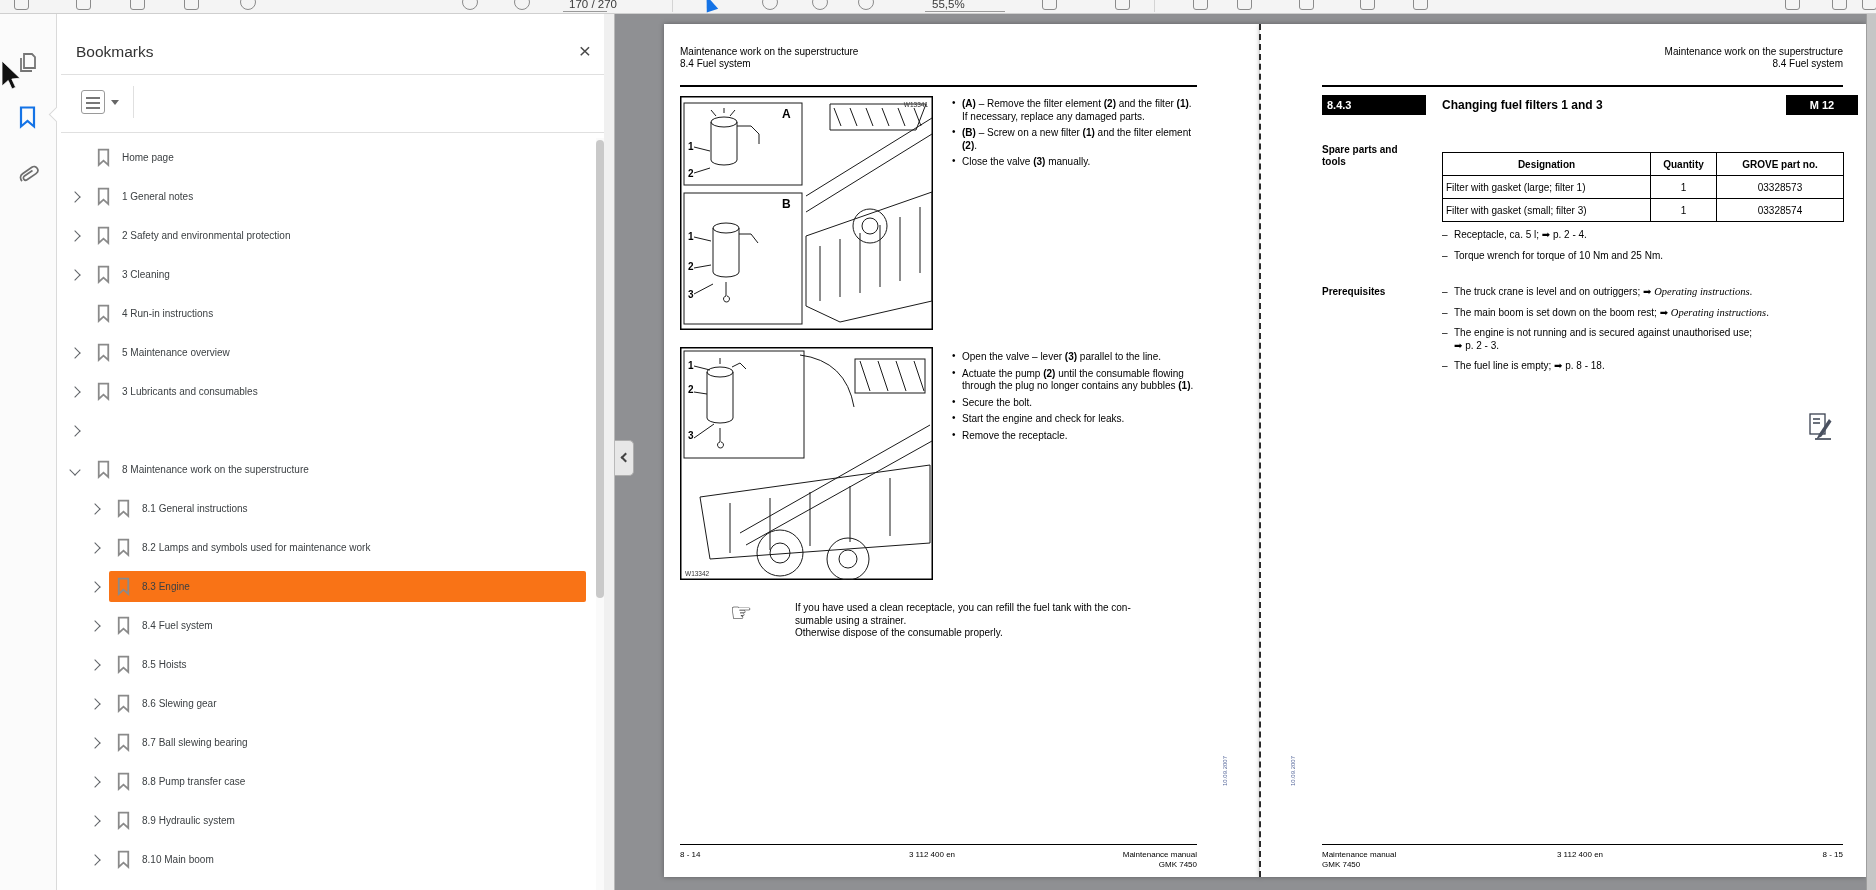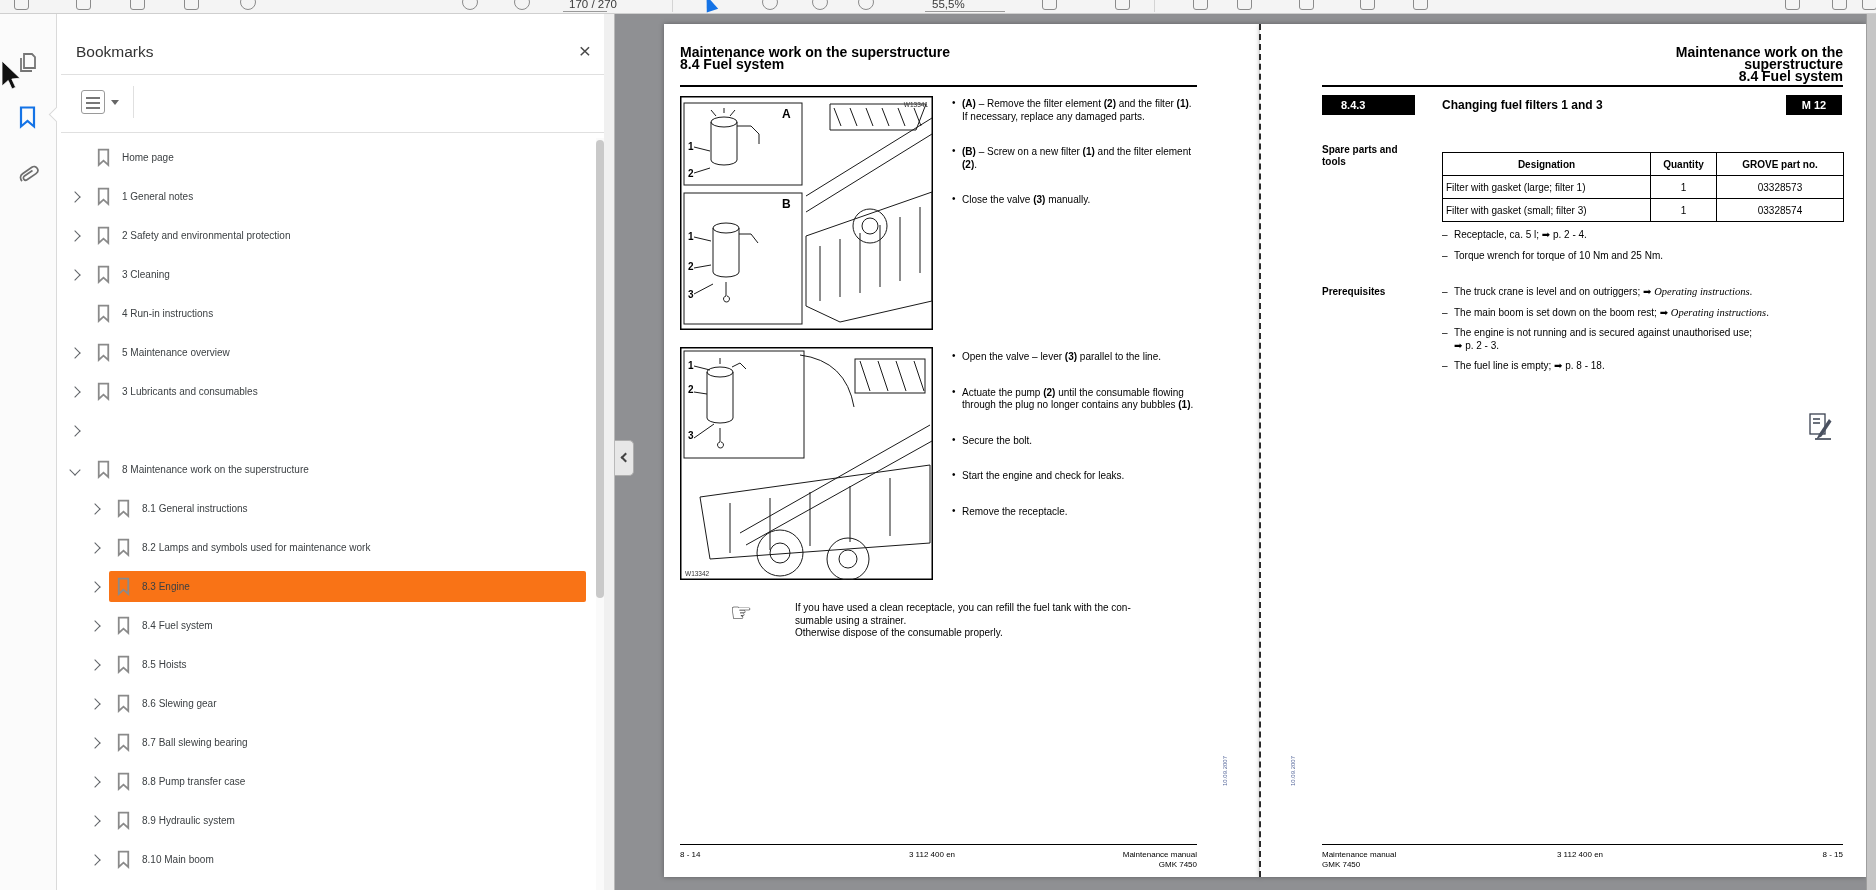--- a/index.html
+++ b/index.html
@@ -61,25 +61,25 @@
 
   
   .docarea{position:absolute;left:615px;top:14px;width:1261px;height:876px;background:#8f9093}
   .pg{position:absolute;top:24px;height:853px;background:#fff;box-shadow:0 0 5px rgba(0,0,0,.35)}
   .pg-left{left:664px;width:596px}
   .pg-right{left:1260px;width:606px}
   .fold{position:absolute;left:1259px;top:24px;height:853px;width:0;border-left:2px dashed #2b2b2b;z-index:2}
   .doc-sb{position:absolute;left:1866px;top:14px;width:10px;height:876px;background:#c6c6c6;border-left:1px solid #9e9e9e;z-index:5;cursor:pointer}
 
   
-  .doc-hdr{position:absolute;font-size:14px;font-weight:bold;line-height:12px;color:#000;white-space:pre-line}
+  .doc-hdr{position:absolute;font-size:10px;font-weight:normal;line-height:12px;color:#000;white-space:pre-line}
   .hdr-right{text-align:right}
   .rule{position:absolute;background:#000;height:1.5px}
   .rule-thin{height:1px}
-  .bullets{position:absolute;display:flex;flex-direction:column;gap:23px}
+  .bullets{position:absolute;display:flex;flex-direction:column;gap:4px}
   .bullet{font-size:10px;line-height:12.5px;color:#000;padding-left:11px;position:relative}
   .bullet::before{content:"•";position:absolute;left:1px;top:-1px}
   .dash-list{position:absolute;display:flex;flex-direction:column;gap:8px}
   .dash{font-size:10px;line-height:12.5px;color:#000;padding-left:12px;position:relative}
   .dash::before{content:"–";position:absolute;left:0;top:0}
   .dash i,.note-text i{font-family:"Liberation Serif",serif;font-size:10.5px}
   .note-hand{position:absolute;font-size:25px;line-height:25px;color:#111}
   .note-text{position:absolute;font-size:10px;line-height:12.5px;color:#000;white-space:pre-line}
   .ft{position:absolute;font-size:8px;line-height:10px;color:#000;white-space:pre-line}
   .t-c{text-align:center}.t-r{text-align:right}
@@ -451,23 +451,23 @@
   <div class="ft" style="left:16px;top:826px">8 - 14</div>
   <div class="ft t-c" style="left:200px;top:826px;width:136px">3 112 400 en</div>
   <div class="ft t-r" style="left:413px;top:826px;width:120px">Maintenance manual<br>GMK 7450</div>
   <div class="side-date" style="left:558px;top:762px">10.09.2007</div>
 </div>
 
 <div class="pg pg-right">
   <div class="doc-hdr hdr-right" style="left:383px;top:22px;width:200px">Maintenance work on the superstructure<br>8.4 Fuel system</div>
   <div class="rule" style="left:62px;top:61px;width:521px"></div>
 
-  <div class="sec-box" style="left:62px;top:71px;width:93px;padding-left:19px">8.4.3</div>
+  <div class="sec-box" style="left:62px;top:71px;width:104px;padding-left:5px">8.4.3</div>
   <div class="sec-title" style="left:182px;top:74px">Changing fuel filters 1 and 3</div>
-  <div class="sec-box t-c" style="left:526px;top:71px;width:56px">M 12</div>
+  <div class="sec-box t-c" style="left:526px;top:71px;width:72px">M 12</div>
 
   <div class="side-label" style="left:62px;top:120px">Spare parts and<br>tools</div>
 
   <table class="parts-table" style="left:182px;top:128px">
     <thead>
       <tr>
         <th style="width:208px">Designation</th>
         <th style="width:66px">Quantity</th>
         <th style="width:127px">GROVE part no.</th>
       </tr>

